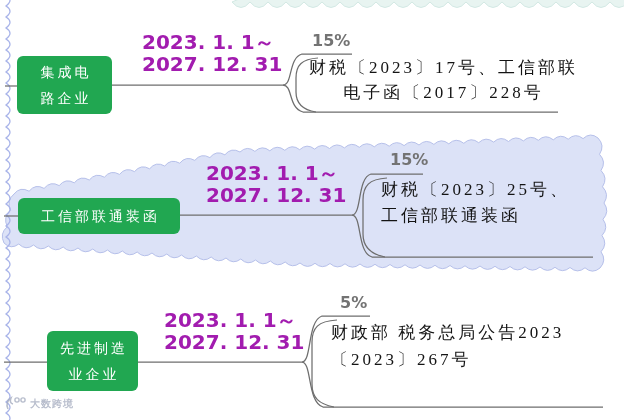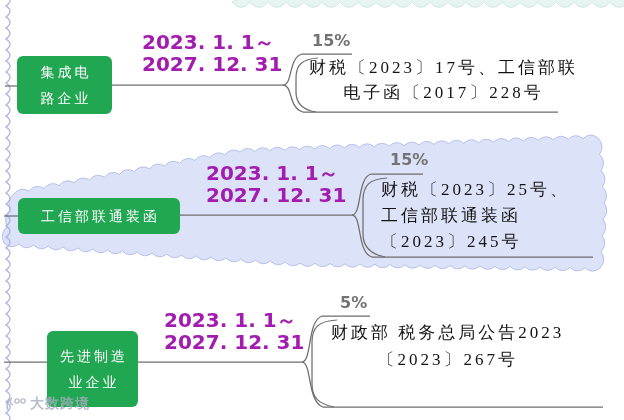--- a/index.html
+++ b/index.html
@@ -20,24 +20,24 @@
 
   .period{position:absolute;color:#a21caf;font-weight:700;font-size:20px;
           line-height:22px;white-space:nowrap;z-index:2;
           font-family:"DejaVu Sans",sans-serif;}
   .rate{position:absolute;color:#737373;font-weight:700;font-size:16px;
         white-space:nowrap;z-index:2;font-family:"DejaVu Sans",sans-serif;margin-left:6px;}
   .basis{position:absolute;color:#141414;font-size:17px;letter-spacing:3px;
          white-space:nowrap;z-index:2;font-family:"Liberation Serif",serif;}
   .basis .ln{line-height:25px;}
   .basis.lh26 .ln{line-height:26px;}
-  .basis.lh27 .ln{line-height:27px;text-align:center;}
+  .basis.lh27 .ln{line-height:27px;}
 
   .wm{position:absolute;left:3px;top:395px;display:flex;align-items:center;gap:3px;
-      color:var(--watermark);opacity:.8;font-size:14px;font-weight:700;
+      color:var(--watermark);opacity:.8;font-size:10px;font-weight:700;
       letter-spacing:1px;z-index:3;}
 </style>
 </head>
 <body>
 
 <div id="canvas">
 
   <svg id="art" width="624" height="420" viewBox="0 0 624 420">
 
     <path id="cloud" class="cloud" d="M14 194Q20.3 186.2 29.1 191.2Q35.4 183.4 44.1 188.4Q50.5 180.6 59.2 185.6Q65.5 177.8 74.3 182.8Q80.6 175.0 89.3 180.0Q95.7 172.2 104.4 177.2Q110.7 169.4 119.5 174.4Q125.8 166.6 134.5 171.6Q140.9 163.8 149.6 168.8Q155.9 161.0 164.7 166.0Q171.0 158.2 179.7 163.2Q186.1 155.4 194.8 160.4Q201.1 152.6 209.9 157.6Q216.2 149.8 224.9 154.8Q231.3 147.0 240.0 152.0Q247.2 145.2 254.9 151.4Q262.1 144.6 269.8 150.8Q277.0 144.0 284.8 150.3Q292.0 143.5 299.7 149.7Q306.9 142.9 314.6 149.1Q321.8 142.3 329.5 148.5Q336.7 141.7 344.4 147.9Q351.6 141.1 359.3 147.3Q366.5 140.5 374.3 146.8Q381.5 140.0 389.2 146.2Q396.4 139.4 404.1 145.6Q411.3 138.8 419.0 145.0Q426.2 138.2 433.9 144.4Q441.1 137.6 448.8 143.8Q456.0 137.0 463.8 143.3Q471.0 136.5 478.7 142.7Q485.9 135.9 493.6 142.1Q500.8 135.3 508.5 141.5Q515.7 134.7 523.4 140.9Q530.6 134.1 538.3 140.3Q545.5 133.5 553.3 139.8Q560.5 133.0 568.2 139.2Q575.4 132.4 583.1 138.6Q590.3 131.8 598.0 138.0Q605.2 145.5 599.5 154.3Q606.7 161.8 601.0 170.5Q608.2 178.0 602.5 186.8Q609.7 194.3 604.0 203.0Q610.0 211.5 603.0 219.3Q609.0 227.8 602.0 235.5Q608.0 244.0 601.0 251.8Q607.0 260.3 600.0 268.0Q592.4 274.4 585.0 267.8Q577.4 274.1 570.0 267.5Q562.4 273.9 555.0 267.3Q547.4 273.6 540.0 267.0Q532.4 273.4 525.0 266.8Q517.4 273.1 510.0 266.5Q502.4 272.9 495.0 266.3Q487.4 272.6 480.0 266.0Q472.4 272.4 465.0 265.8Q457.4 272.1 450.0 265.5Q442.4 271.9 435.0 265.3Q427.4 271.6 420.0 265.0Q412.4 271.4 405.0 264.8Q397.4 271.1 390.0 264.5Q382.4 270.9 375.0 264.3Q367.4 270.6 360.0 264.0Q352.4 270.4 345.0 263.8Q337.4 270.1 330.0 263.5Q322.4 269.9 315.0 263.3Q307.4 269.6 300.0 263.0Q292.2 269.0 285.2 262.0Q277.4 268.0 270.4 261.0Q262.6 267.0 255.6 260.0Q247.8 266.0 240.8 259.0Q233.0 265.0 226.0 258.0Q218.2 264.0 211.2 257.0Q203.4 263.0 196.4 256.0Q188.6 262.0 181.6 255.0Q173.8 261.0 166.8 254.0Q159.0 260.0 152.0 253.0Q144.2 259.0 137.2 252.0Q129.4 258.0 122.4 251.0Q114.6 257.0 107.6 250.0Q99.8 256.0 92.8 249.0Q85.0 255.0 78.0 248.0Q70.2 254.0 63.2 247.0Q55.4 253.0 48.4 246.0Q40.6 252.0 33.6 245.0Q25.8 251.0 18.8 244.0Q11.0 250.0 4.0 243.0Q-0.7 233.5 7.3 226.7Q2.6 217.2 10.7 210.3Q6.0 200.9 14.0 194.0Z"></path>
@@ -83,24 +83,23 @@
     <div class="bl">工信部联通装函</div>
   </div>
   <div class="period" style="left:206px;top:162px;">
     <div>2023. 1. 1～</div>
     <div>2027. 12. 31</div>
   </div>
   <div class="rate" style="left:384px;top:150px;">15%</div>
   <div class="basis lh26" style="left:381px;top:177px;">
     <div class="ln">财税〔2023〕25号、</div>
     <div class="ln">工信部联通装函</div>
-    <div class="ln">〔2023〕245号</div>
   </div>
 
-  <div class="ebox" style="left:47px;top:331px;width:91px;height:76px;">
+  <div class="ebox" style="left:47px;top:331px;width:91px;height:60px;">
     <div class="bl">先进制造</div>
     <div class="bl">业企业</div>
   </div>
   <div class="period" style="left:164px;top:309px;">
     <div>2023. 1. 1～</div>
     <div>2027. 12. 31</div>
   </div>
   <div class="rate" style="left:334px;top:293px;">5%</div>
   <div class="basis lh27" style="left:331px;top:319px;">
     <div class="ln">财政部 税务总局公告2023</div>

